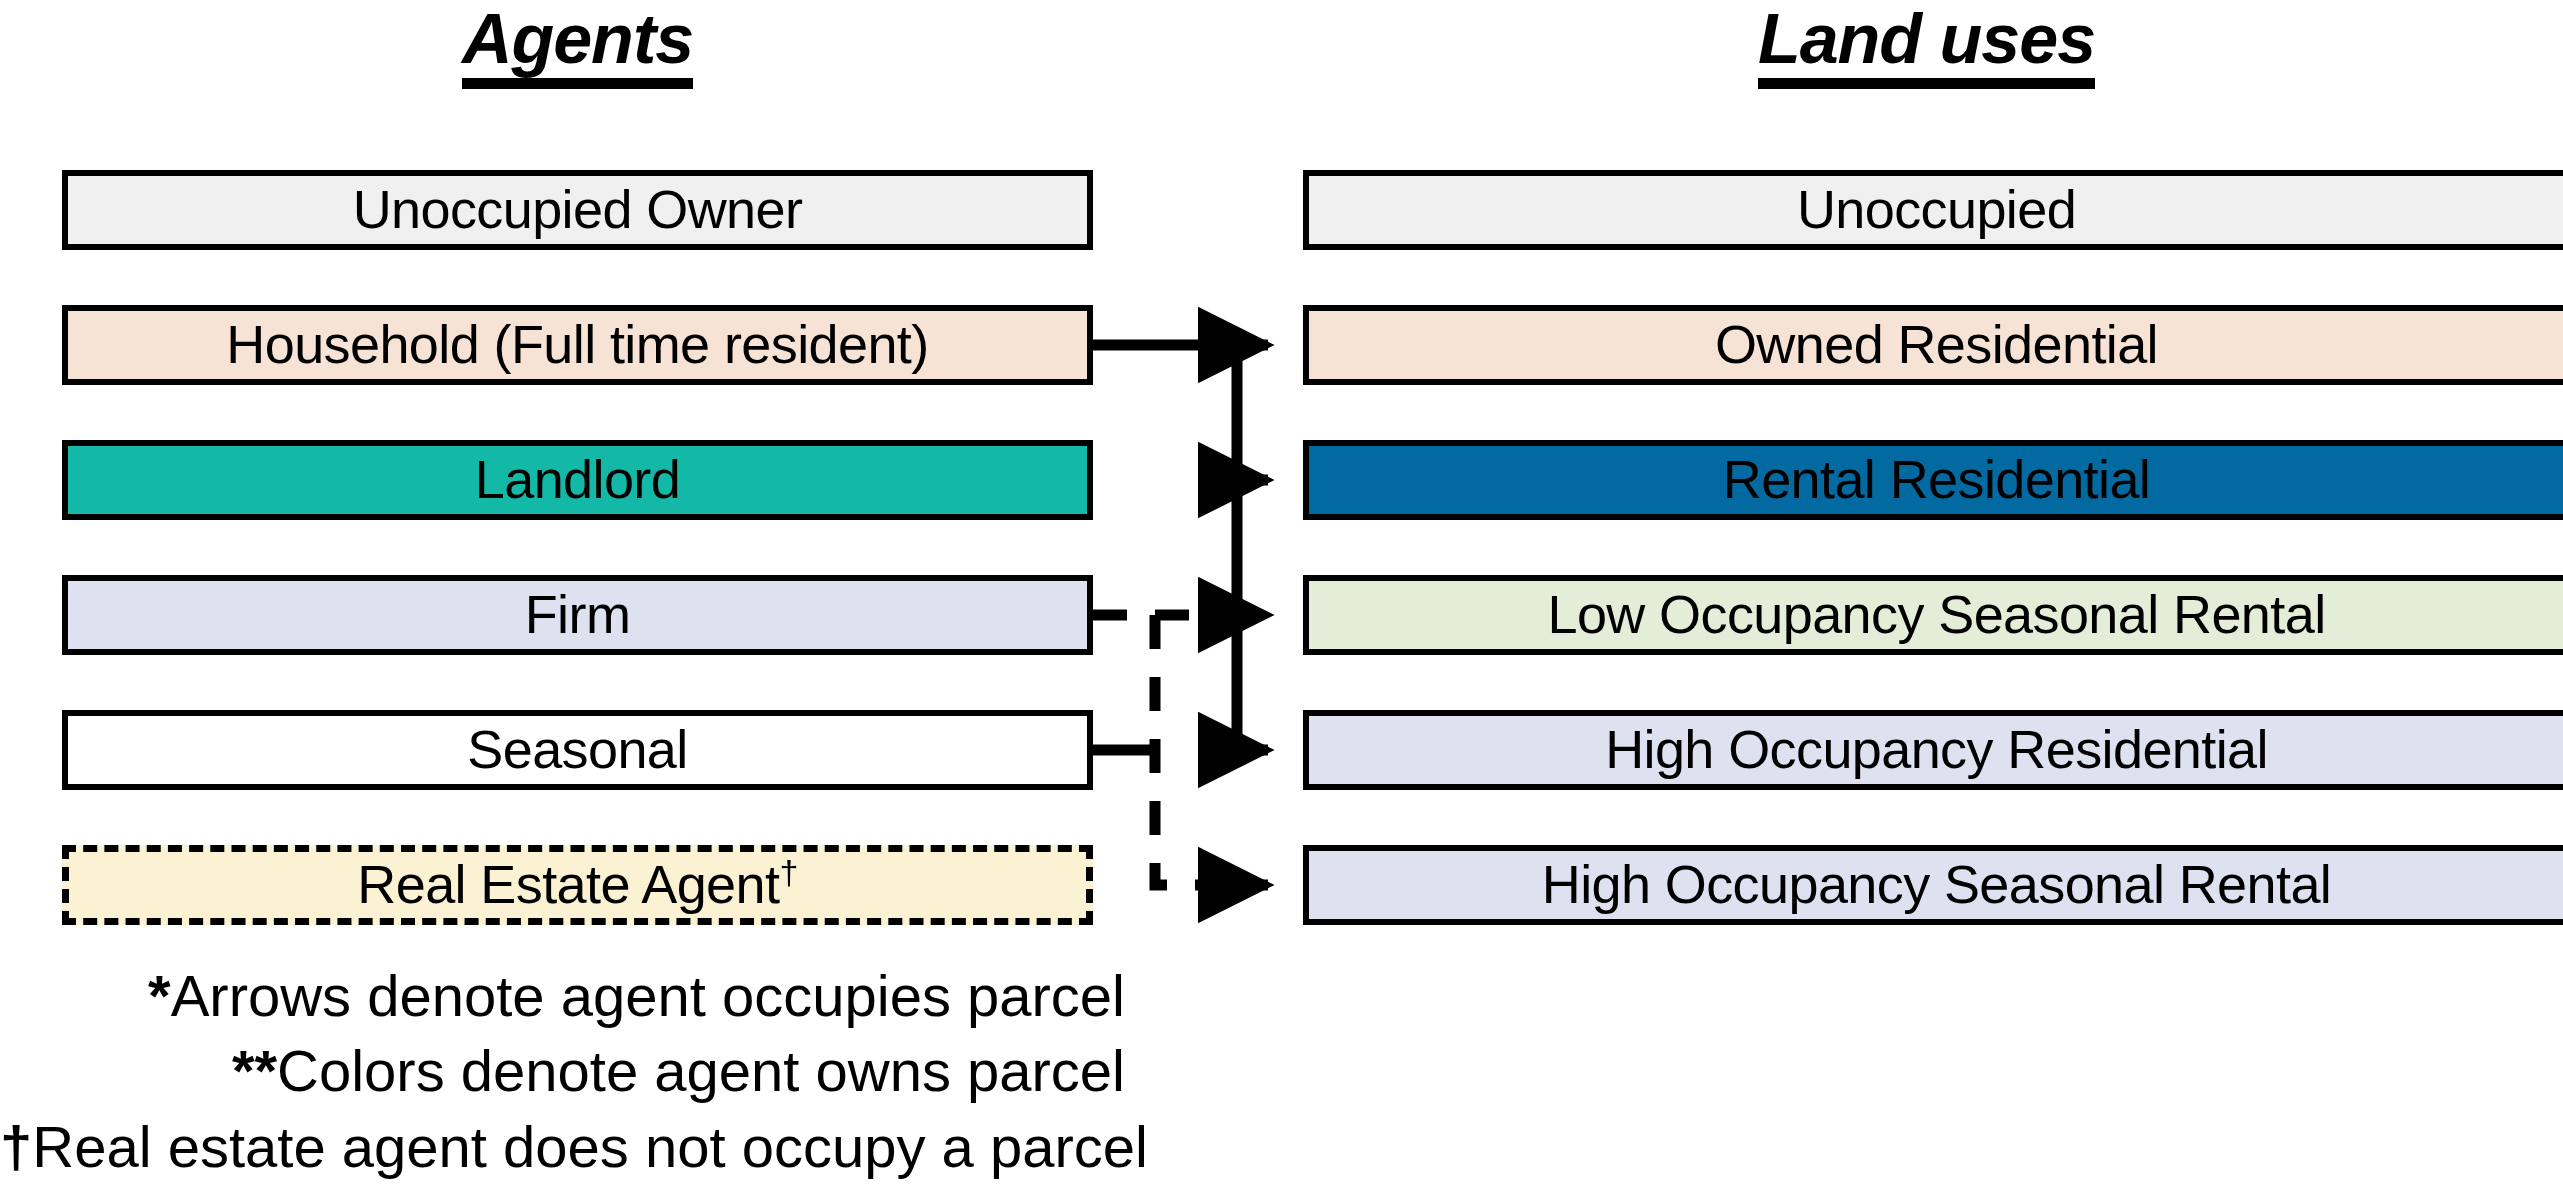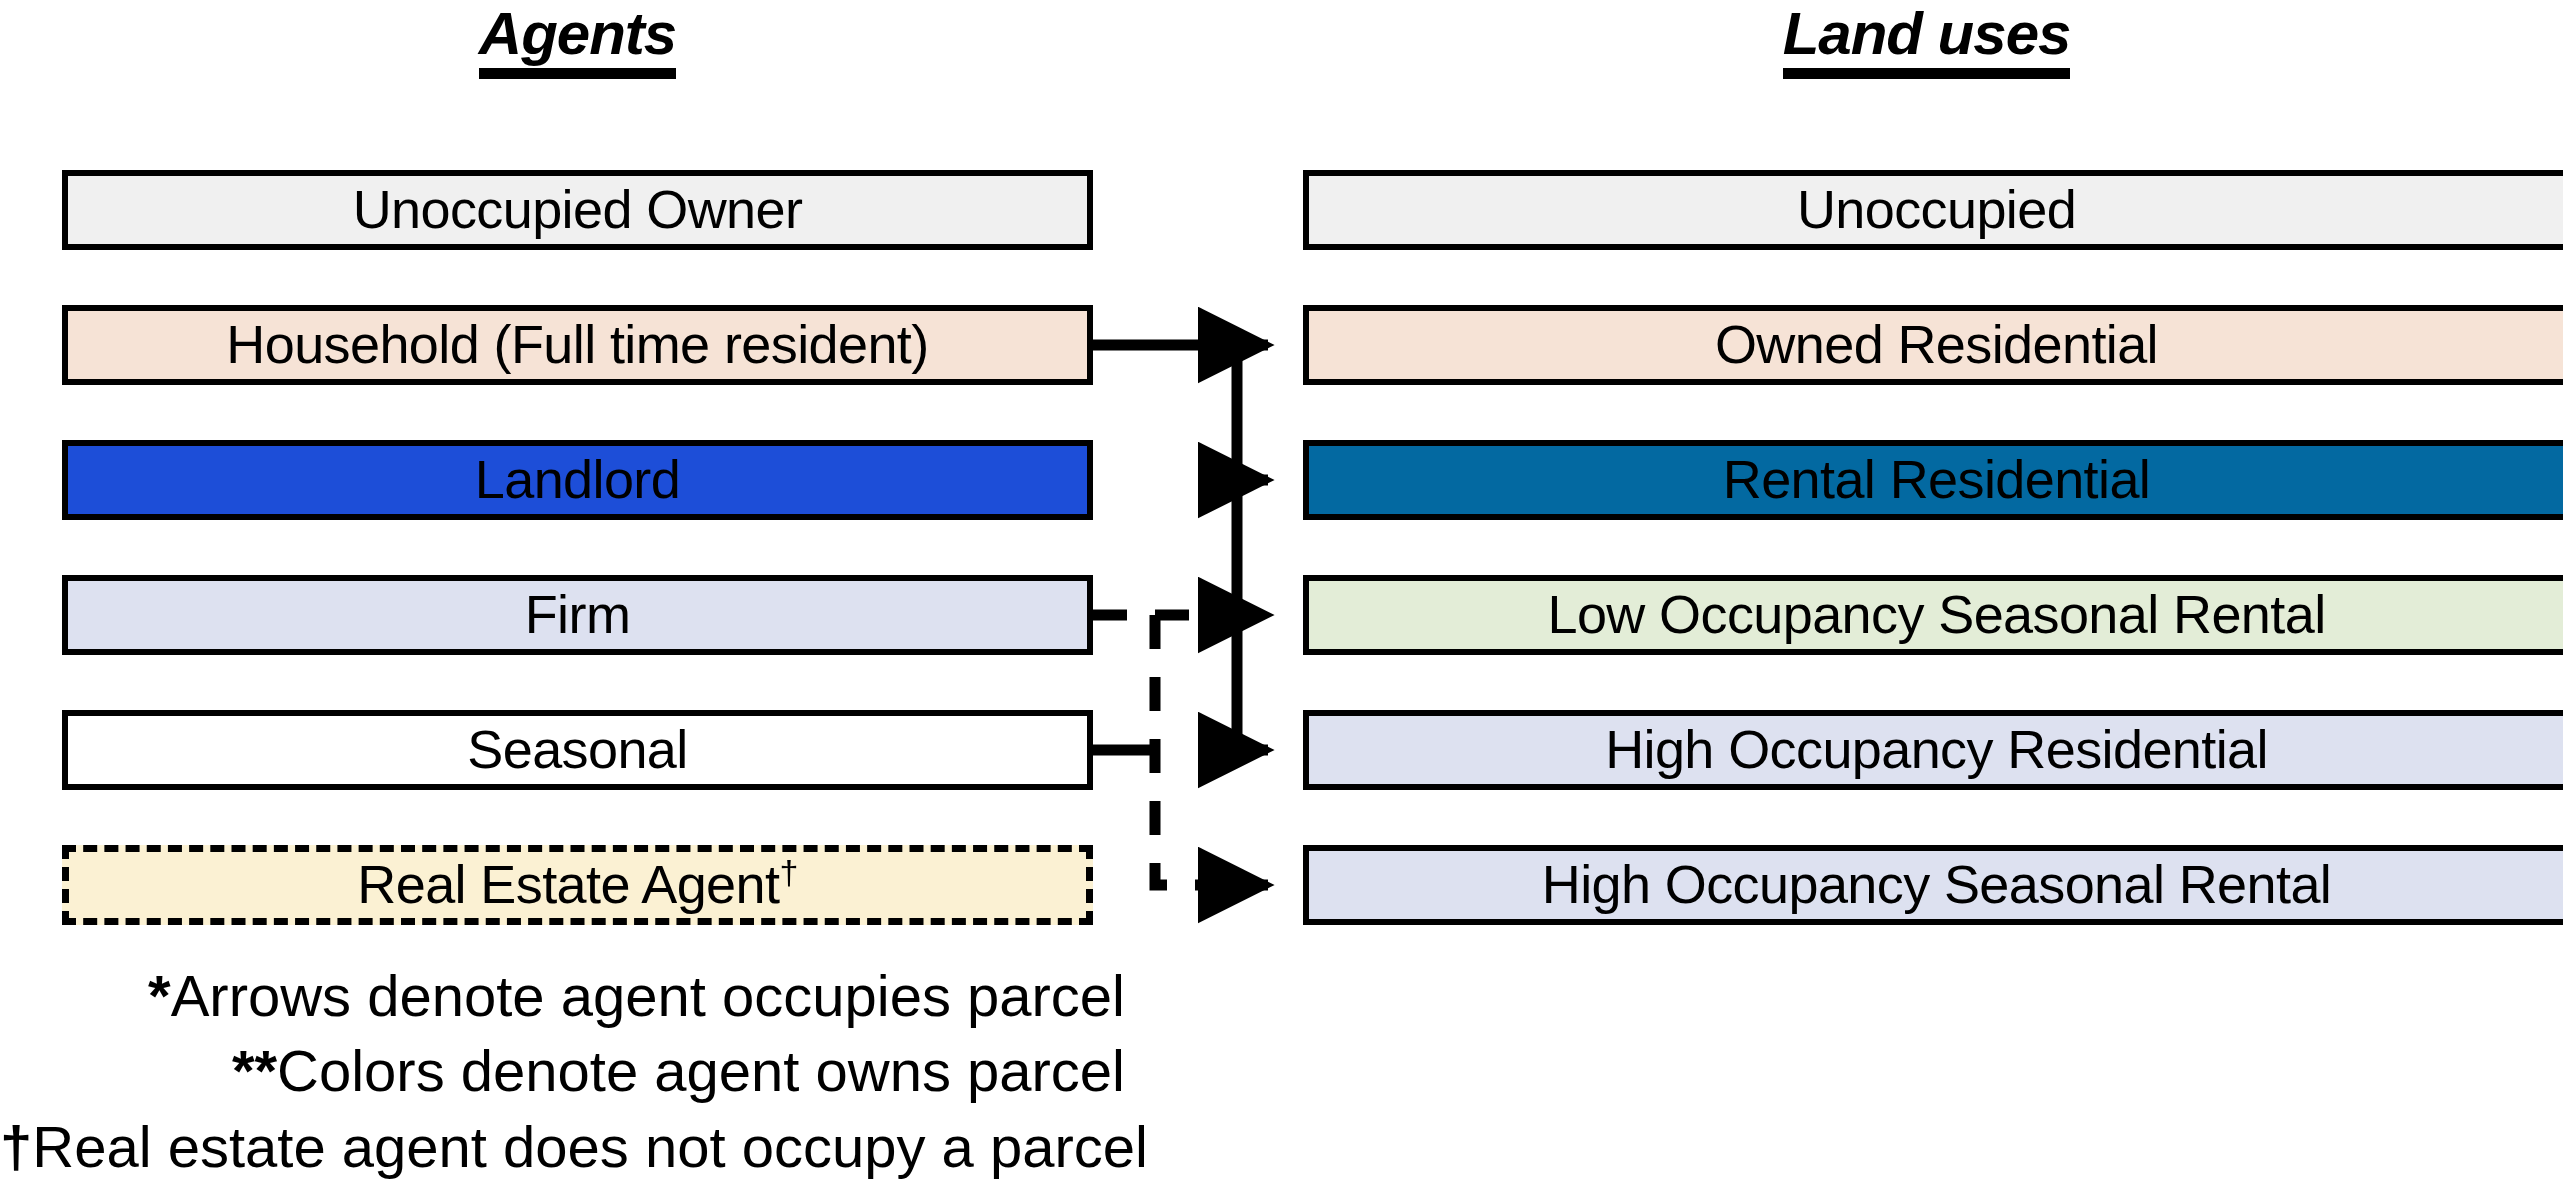--- a/index.html
+++ b/index.html
@@ -16,21 +16,21 @@
     height: 1194px;
     background: #ffffff;
     overflow: hidden;
   }
 
   
   .col-heading {
     position: absolute;
     font-style: italic;
     font-weight: bold;
-    font-size: 60px;
+    font-size: 70px;
     line-height: 1;
     color: #000000;
     text-align: center;
     white-space: nowrap;
     letter-spacing: -1px;
   }
   .col-heading .hd-text {
     display: inline-block;
     border-bottom: 11px solid #000000;
     padding-bottom: 4px;
@@ -108,21 +108,21 @@
   <div class="col-heading" id="heading-landuses">
     <span class="hd-text">Land uses</span>
   </div>
 
   <div class="box agent-box row0" id="agent-0" style="background: rgb(240, 240, 240);">
     <span>Unoccupied Owner</span>
   </div>
   <div class="box agent-box row1" id="agent-1" style="background: rgb(246, 227, 214);">
     <span>Household (Full time resident)</span>
   </div>
-  <div class="box agent-box row2" id="agent-2" style="background: #1d4ed8;">
+  <div class="box agent-box row2" id="agent-2" style="background: #14b8a6;">
     <span>Landlord</span>
   </div>
   <div class="box agent-box row3" id="agent-3" style="background: rgb(221, 225, 240);">
     <span>Firm</span>
   </div>
   <div class="box agent-box row4" id="agent-4" style="background: rgb(255, 255, 255);">
     <span>Seasonal</span>
   </div>
   <div class="box agent-box row5 dashed" id="agent-5" style="background: rgb(251, 241, 211);">
     <span><span>Real Estate Agent</span><span class="sup">†</span></span>

